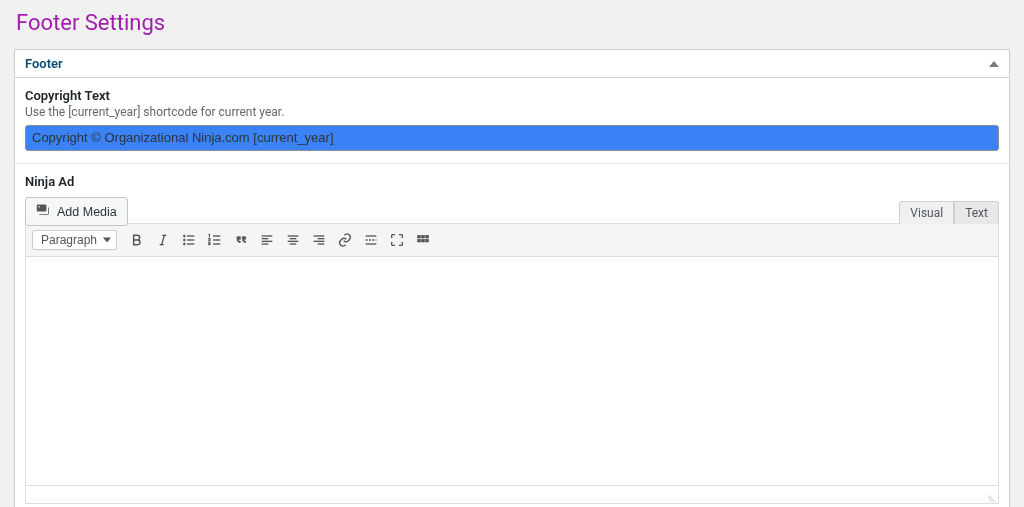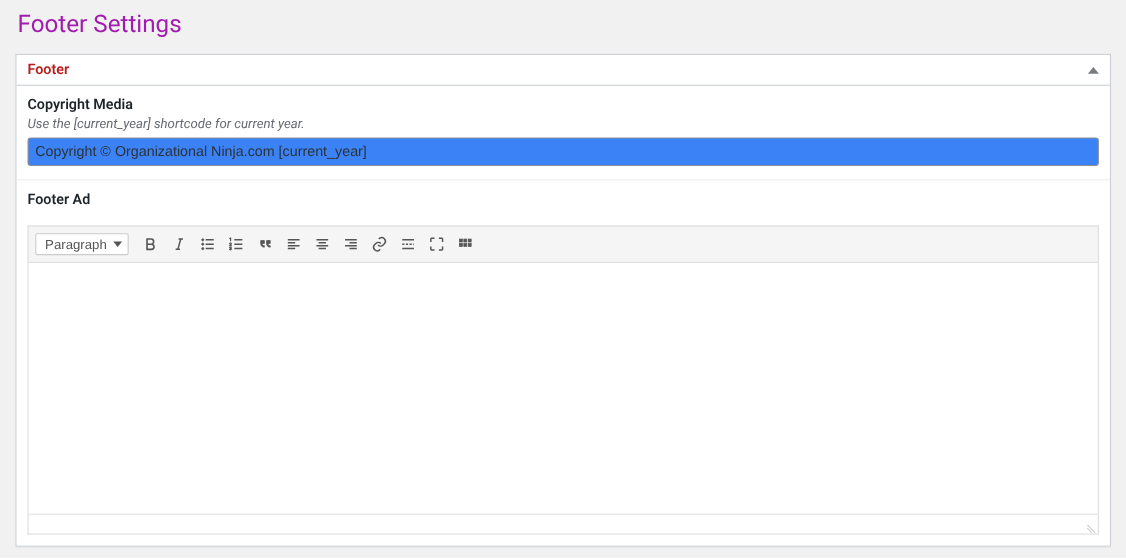--- a/index.html
+++ b/index.html
@@ -27,42 +27,41 @@
     box-shadow:0 1px 1px rgba(0,0,0,.04);
   }
   .postbox-header{
     display:flex;
     align-items:center;
     justify-content:space-between;
     border-bottom:1px solid #ccd0d4;
     padding:6px 10px;
     font-size:13px;
     font-weight:600;
-    color:#b91c1c;
+    color:#0c4a6e;
   }
   .toggle-arrow{
     width:0;height:0;
     border-left:5px solid transparent;
     border-right:5px solid transparent;
     border-bottom:6px solid #787c82;
     cursor:pointer;
   }
   .section{
     padding:10px 10px 12px 10px;
     border-bottom:1px solid #eee;
   }
   .section:last-of-type{border-bottom:none;}
   .field-label{
     font-weight:600;
     font-size:13px;
     color:#1d2327;
     margin-bottom:2px;
   }
   .help-text{
-    font-style:italic;
     color:#646970;
     font-size:12px;
     margin-bottom:6px;
   }
   .text-input{
     width:100%;
     padding:3px 6px;
     font-size:13px;
     line-height:1.4;
     color:#2c3338;
@@ -183,30 +182,45 @@
 <div class="wrap">
   <h1 class="page-title">Footer Settings</h1>
 
   <div class="postbox">
     <div class="postbox-header">
       <span>Footer</span>
       <span class="toggle-arrow"></span>
     </div>
 
     <div class="section">
-      <div class="field-label">Copyright Media</div>
+      <div class="field-label">Copyright Text</div>
       <div class="help-text">Use the [current_year] shortcode for current year.</div>
       <input class="text-input" type="text" value="Copyright © Organizational Ninja.com [current_year]" style="">
     </div>
 
     <div class="section" style="border-bottom:none;padding-bottom:10px;">
-      <div class="field-label">Footer Ad</div>
-
-
-      <div class="editor-toolbar" style="margin-top:16px;">
+      <div class="field-label">Ninja Ad</div>
+
+      <div class="media-btn-row" style="margin-top:8px;">
+        <button class="button">
+          <span class="media-icon">
+            <svg viewBox="0 0 20 20">
+                <path fill="#555" d="M13 11V4c0-.55-.45-1-1-1H2c-.55 0-1 .45-1 1v7c0 .55.45 1 1 1h10c.55 0 1-.45 1-1zm-1-6.5l-2.5 3-1.5-1.5L5 9h7V4.5zM4 5c.55 0 1 .45 1 1s-.45 1-1 1-1-.45-1-1 .45-1 1-1zm12 2v8c0 .55-.45 1-1 1H4v-1h11V7h1z"></path>
+              </svg>
+          </span>
+          <span>Add Media</span>
+        </button>
+
+        <div class="editor-tabs">
+          <div class="editor-tab">Visual</div>
+          <div class="editor-tab active">Text</div>
+        </div>
+      </div>
+
+      <div class="editor-toolbar" style="margin-top:0;">
         <span class="select-wrap">
           <select class="format-select">
             <option>Paragraph</option>
           </select>
         </span>
 
         <span class="tb-btn" title="Bold">
           <svg viewBox="0 0 24 24">
               <path d="M7 5h5.5a3.5 3.5 0 010 7H7zM7 12h6a3.5 3.5 0 010 7H7z" fill="none" stroke-width="2.2"></path>
             </svg>

